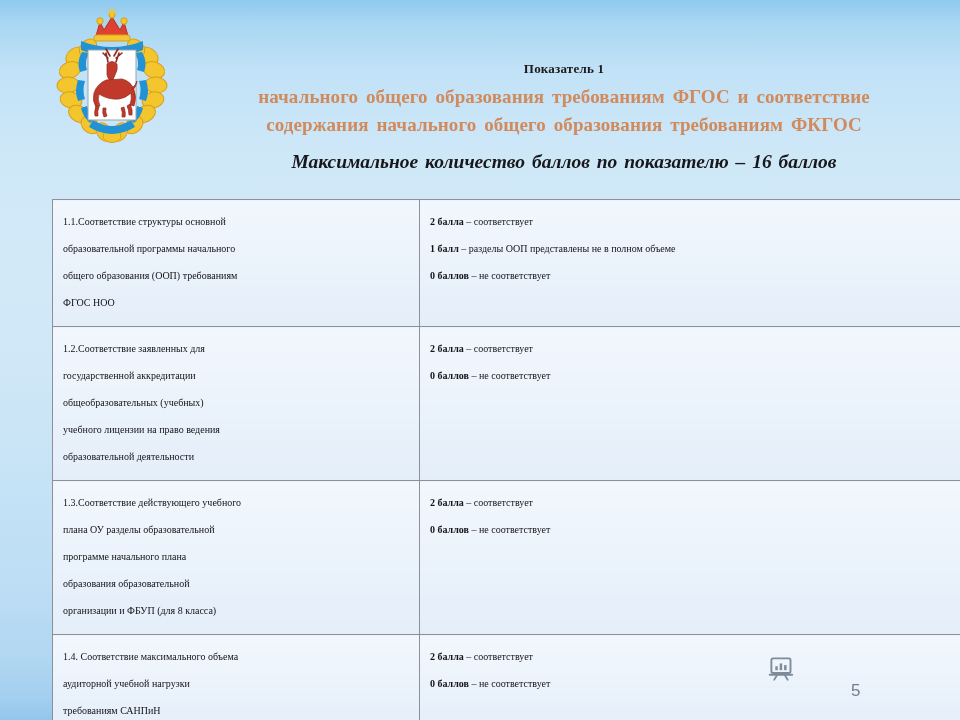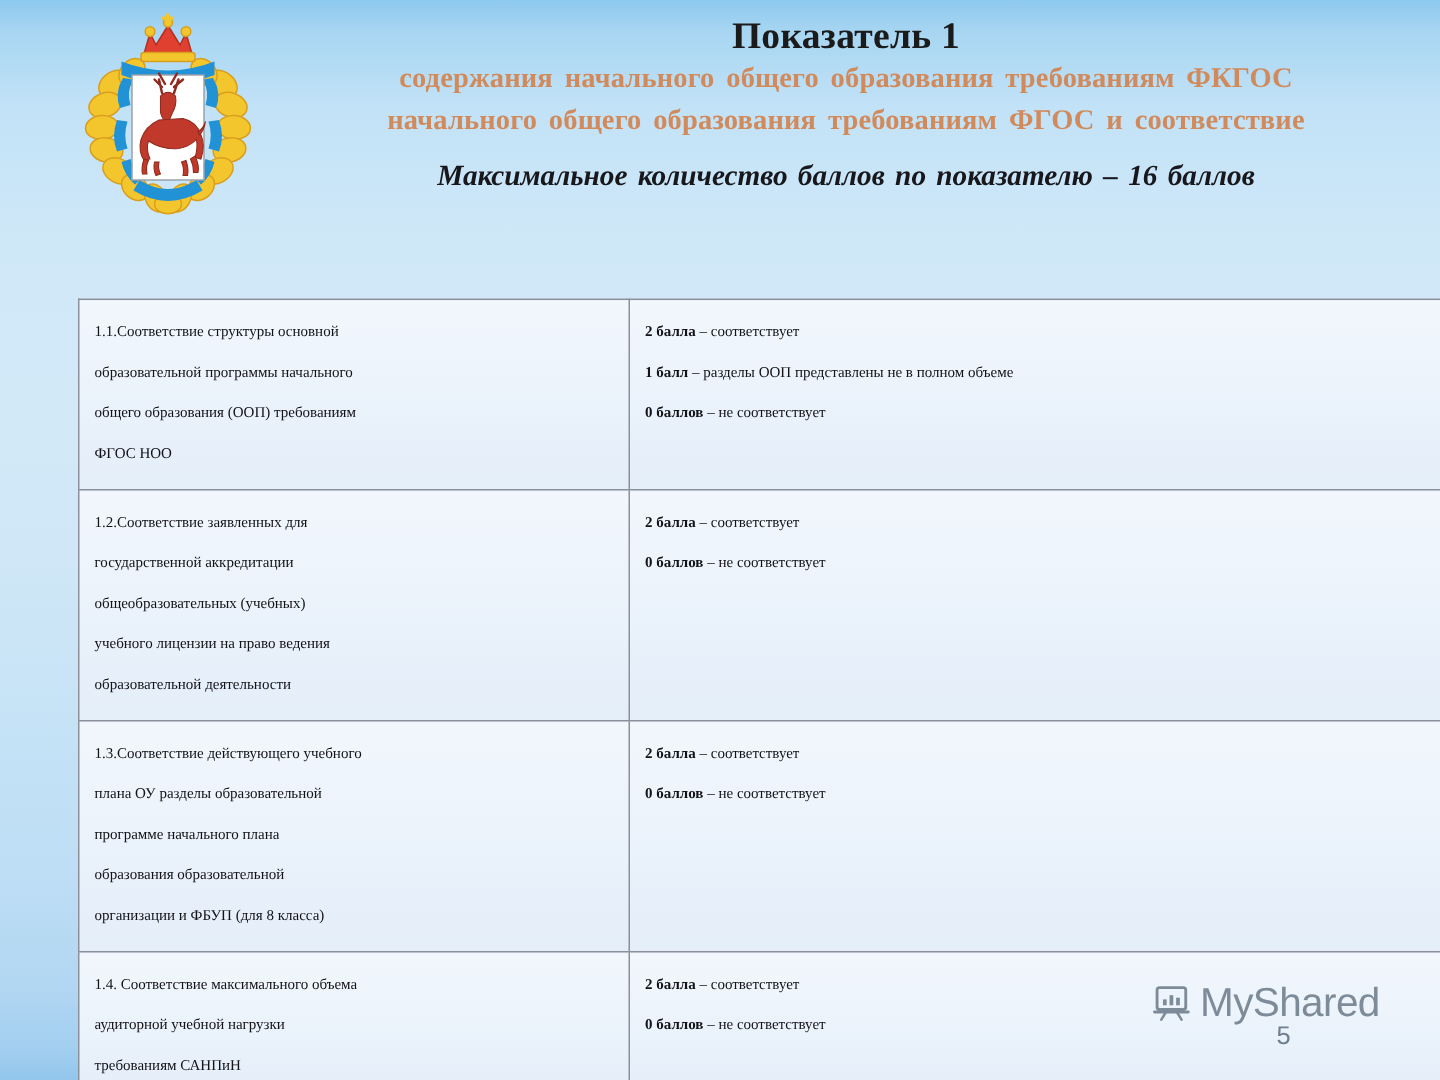--- a/index.html
+++ b/index.html
@@ -47,25 +47,26 @@
 
   
   #title-block {
     position: absolute;
     left: 186px;
     top: 12px;
     width: 756px;
     text-align: center;
   }
   .ttl-indicator {
-    font-size: 25px;
+    font-size: 13px;
     font-weight: bold;
     color: #1b1b1b;
     line-height: 25px;
     letter-spacing: .2px;
+    margin-top: 44px;
   }
   .ttl-main {
     font-size: 19px;
     font-weight: bold;
     color: #d08a5c;
     line-height: 28px;
     letter-spacing: .1px;
     word-spacing: 3px;
     margin-top: 2px;
   }
@@ -199,22 +200,22 @@
         <path d="M82 96 q3 6 2 11 l-3 0 q0 -5 -2 -9 z"></path>
 
         <path d="M84 80 q4 -3 5 -7 q-1 6 -4 9 z"></path>
       </g>
     </svg>
   </div>
 
   <div id="title-block">
     <div class="ttl-indicator">Показатель 1</div>
     <div class="ttl-main">
+      <span class="ln">начального общего образования требованиям ФГОС и  соответствие</span>
       <span class="ln">содержания начального общего образования требованиям ФКГОС</span>
-      <span class="ln">начального общего образования требованиям ФГОС и  соответствие</span>
     </div>
     <div class="ttl-max">Максимальное количество  баллов по показателю – 16 баллов</div>
   </div>
 
   <table id="score-table">
     <tbody>
         <tr>
           <td class="crit">
             <span class="crit-text">1.1.Соответствие структуры основной</span>
             <span class="crit-text">образовательной программы начального</span>
@@ -270,16 +271,15 @@
   <div id="page-number">5</div>
   <div id="watermark">
     <svg class="wm-icon" viewBox="0 0 24 24">
       <rect x="3" y="3" width="17" height="13" rx="1.5" fill="none" stroke="#4a5a6b" stroke-width="1.7"></rect>
       <rect x="6.5" y="10" width="2.2" height="3.5" fill="#4a5a6b"></rect>
       <rect x="10.4" y="7.5" width="2.2" height="6" fill="#4a5a6b"></rect>
       <rect x="14.3" y="9" width="2.2" height="4.5" fill="#4a5a6b"></rect>
       <path d="M1.5 17.5 h20" stroke="#4a5a6b" stroke-width="1.7" stroke-linecap="round"></path>
       <path d="M8 18 l-2.5 4 M15 18 l2.5 4" stroke="#4a5a6b" stroke-width="1.5" stroke-linecap="round"></path>
     </svg>
-    <span class="wm-text">MyShared</span>
   </div>
 
 </div>
 
 </body></html>

